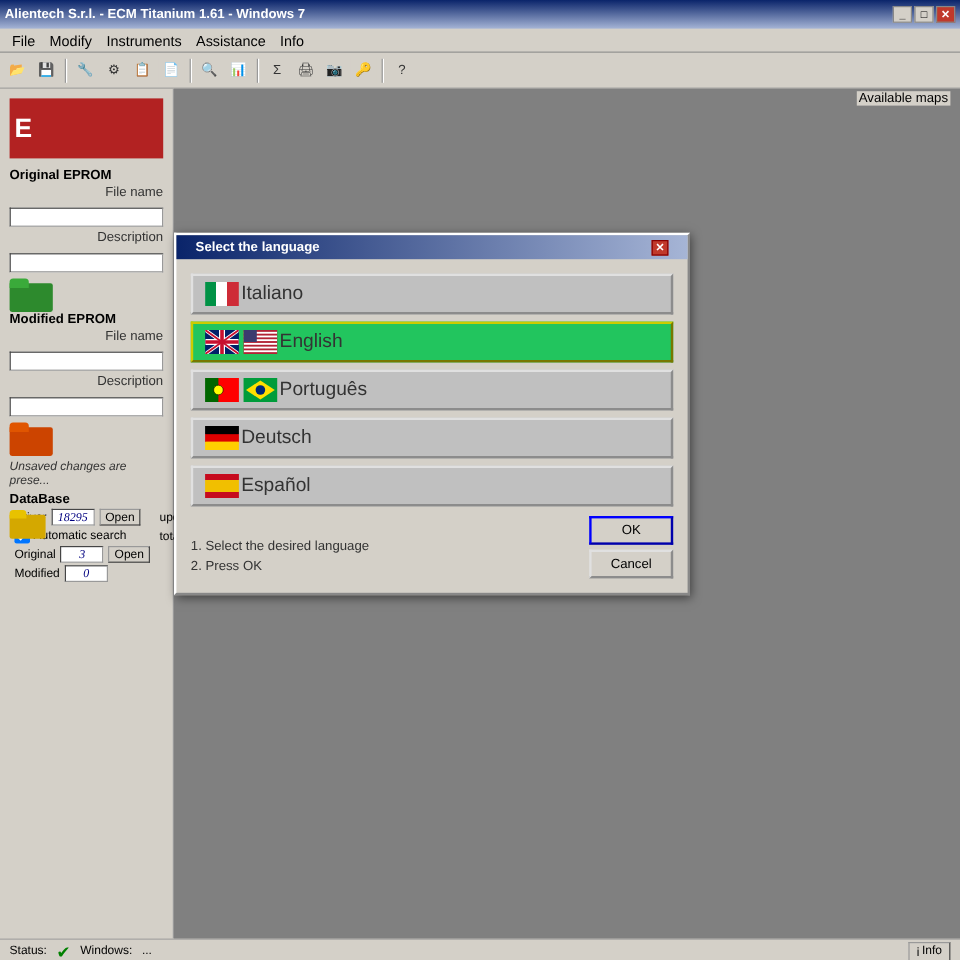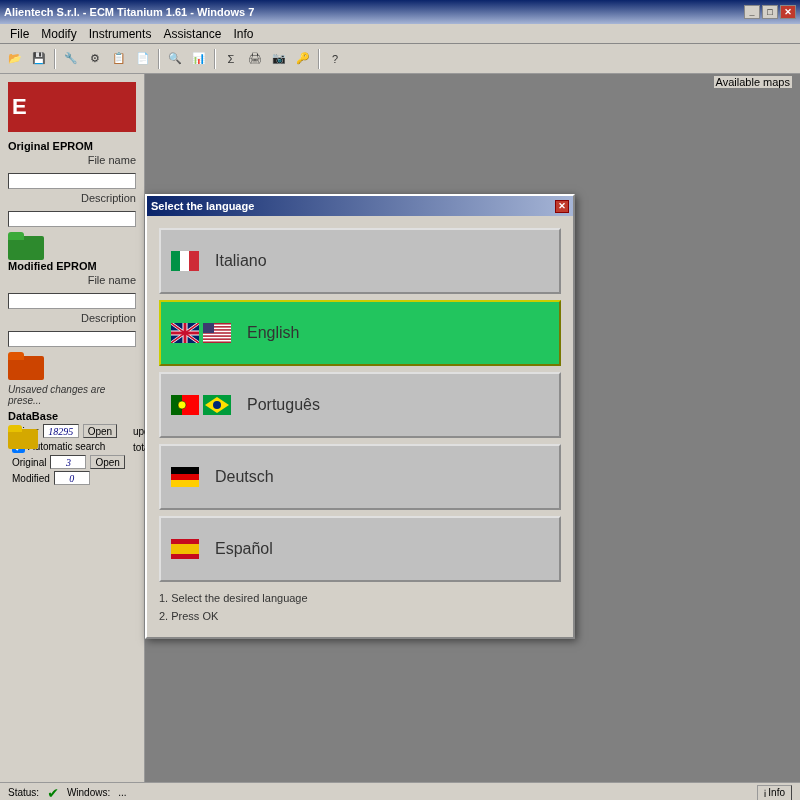--- a/index.html
+++ b/index.html
@@ -222,21 +222,21 @@
       box-shadow: 2px 2px 8px rgba(0,0,0,0.5);
       z-index: 101;
     }
     .dialog-title-bar {
       background: linear-gradient(to right, #0a246a, #a6b5d6);
       color: white;
       height: 20px;
       display: flex;
       align-items: center;
       justify-content: space-between;
-      padding: 0 4px;
+      padding: 0 16px;
       font-size: 11px;
       font-weight: bold;
     }
     .dialog-close-btn {
       width: 14px;
       height: 13px;
       background: #c0392b;
       color: white;
       border: 1px solid #800;
       font-size: 9px;
@@ -246,31 +246,31 @@
       cursor: pointer;
       font-weight: bold;
     }
     .dialog-body {
       padding: 12px;
     }
 
     
     .lang-btn {
       width: 100%;
-      height: 66px;
+      height: 34px;
       background: #c0c0c0;
       border: 2px outset #e0e0e0;
       margin-bottom: 6px;
       display: flex;
       align-items: center;
       padding-left: 10px;
       cursor: pointer;
       font-size: 16px;
       font-weight: normal;
-      gap: 16px;
+      gap: 2px;
     }
     .lang-btn.selected {
       background: #22c55e;
       border-color: #cccc00;
     }
     .lang-btn .flags {
       display: flex;
       gap: 4px;
     }
     .flag {
@@ -631,20 +631,24 @@
           </div>
         </div>
         <span class="lang-name">Español</span>
       </div>
 
       <div class="dialog-footer">
         <div class="dialog-instructions">
           <div>1. Select the desired language</div>
           <div>2. Press OK</div>
         </div>
+        <div class="dialog-buttons">
+          <button class="dlg-btn ok">OK</button>
+          <button class="dlg-btn">Cancel</button>
+        </div>
       </div>
 
     </div>
   </div>
 
 </div>
 
 <div class="status-bar">
   <span>Status:</span>
   <span class="status-check">✔</span>

